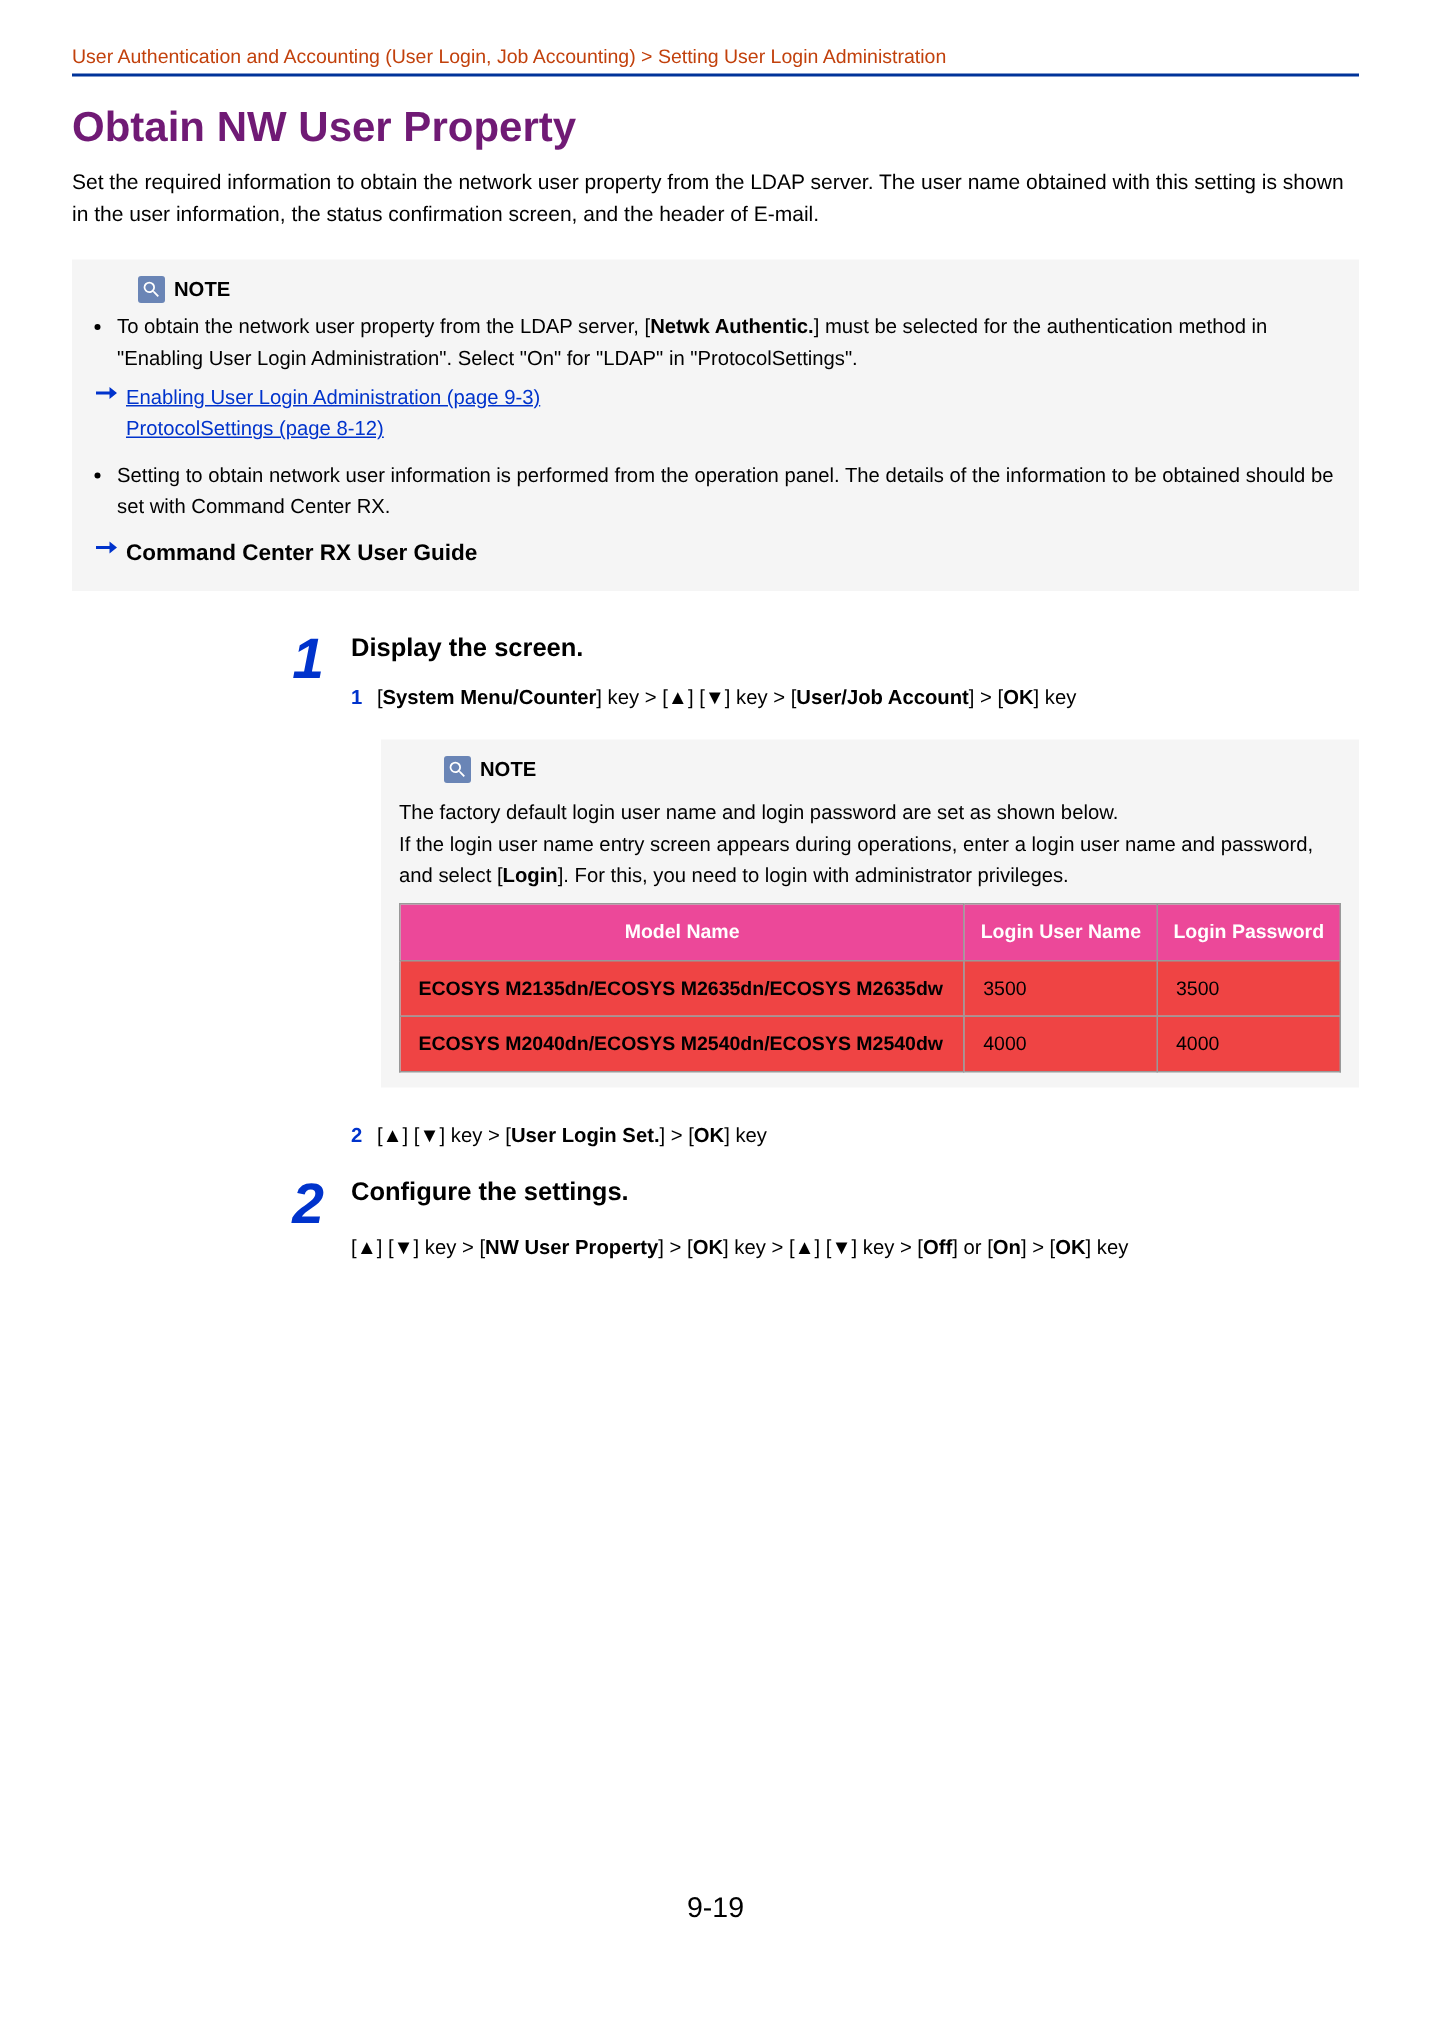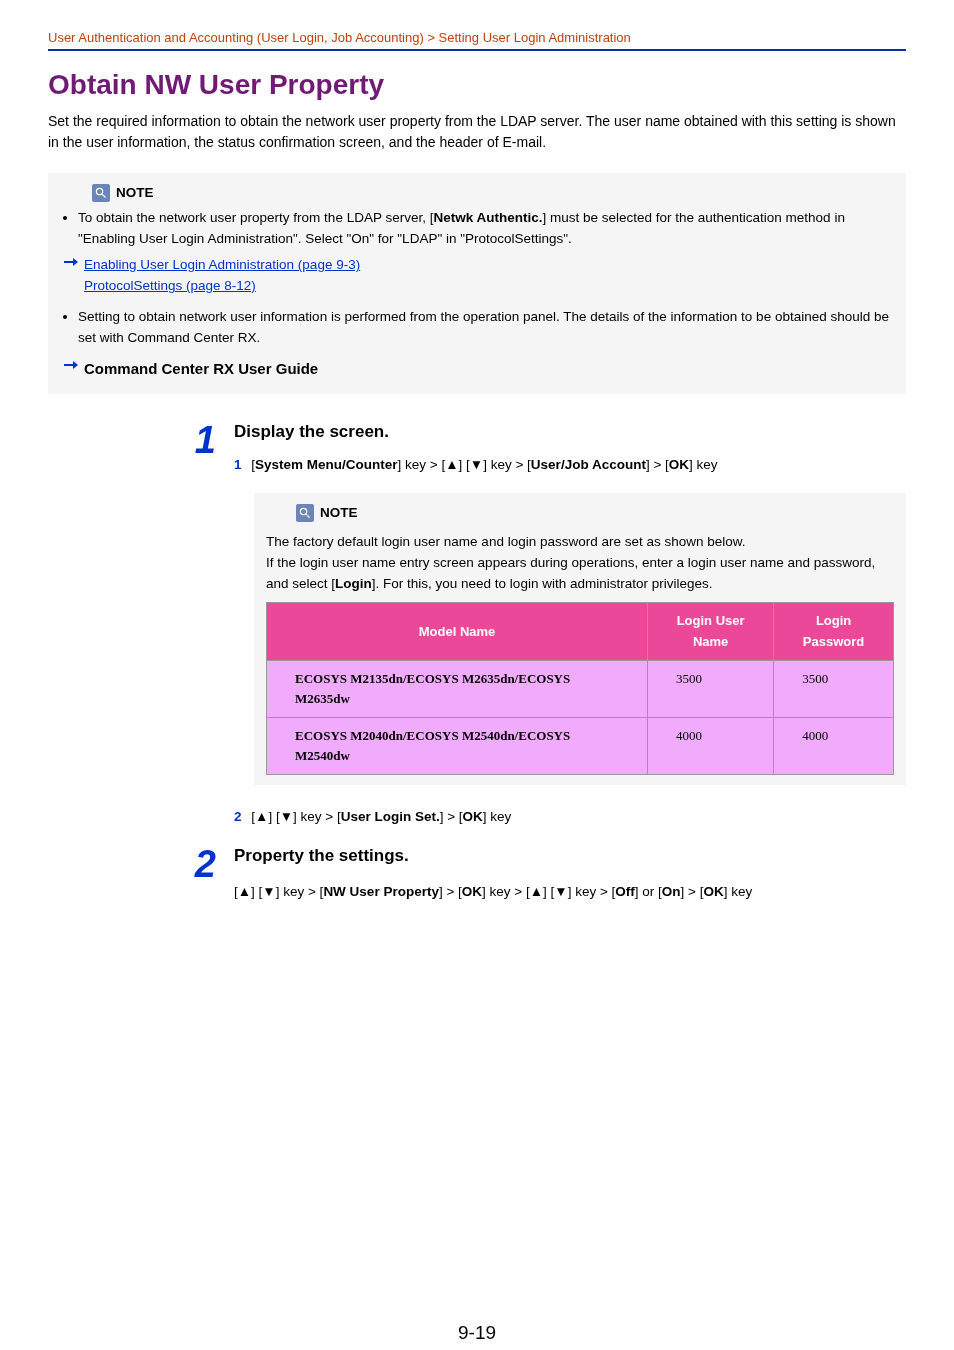--- a/index.html
+++ b/index.html
@@ -148,25 +148,24 @@
   table.login-table th {
     background: #ec4899;
     color: #fff;
     font-weight: bold;
     padding: 8px 10px;
     border: 1px solid #999;
     text-align: center;
     margin-left: 38px;
   }
   table.login-table td {
-    padding: 8px 28px;
+    padding: 8px 12px;
     border: 1px solid #999;
-    background: #f0abfc;
+    background: #ef4444;
     vertical-align: top;
-    font-family: Liberation Serif, serif;
   }
   table.login-table td.model {
     font-weight: bold;
   }
   .page-num {
     text-align: center;
     font-size: 19px;
     margin-top: 420px;
   }
 </style>
@@ -275,21 +274,21 @@
 
     <div style="margin-top:22px">
       <span class="sub-num">2</span>
       <span class="key-arrow">[▲] [▼] key &gt; [</span><b>User Login Set.</b><span>] &gt; [</span><b>OK</b><span>] key</span>
     </div>
   </div>
 
   <div class="step-row" style="margin-top:18px">
     <div class="step-num">2</div>
     <div>
-      <div class="step-head">Property the settings.</div>
+      <div class="step-head">Configure the settings.</div>
     </div>
   </div>
 
   <div class="step-content-indent" style="margin-top:4px">
     <span class="key-arrow">[▲] [▼] key &gt; [</span><b>NW User Property</b><span>] &gt; [</span><b>OK</b><span class="key-arrow">] key &gt; [▲] [▼] key &gt; [</span><b>Off</b><span>] or [</span><b>On</b><span>] &gt; [</span><b>OK</b><span>] key</span>
   </div>
 
   <div class="page-num">9-19</div>
 </div>
 

